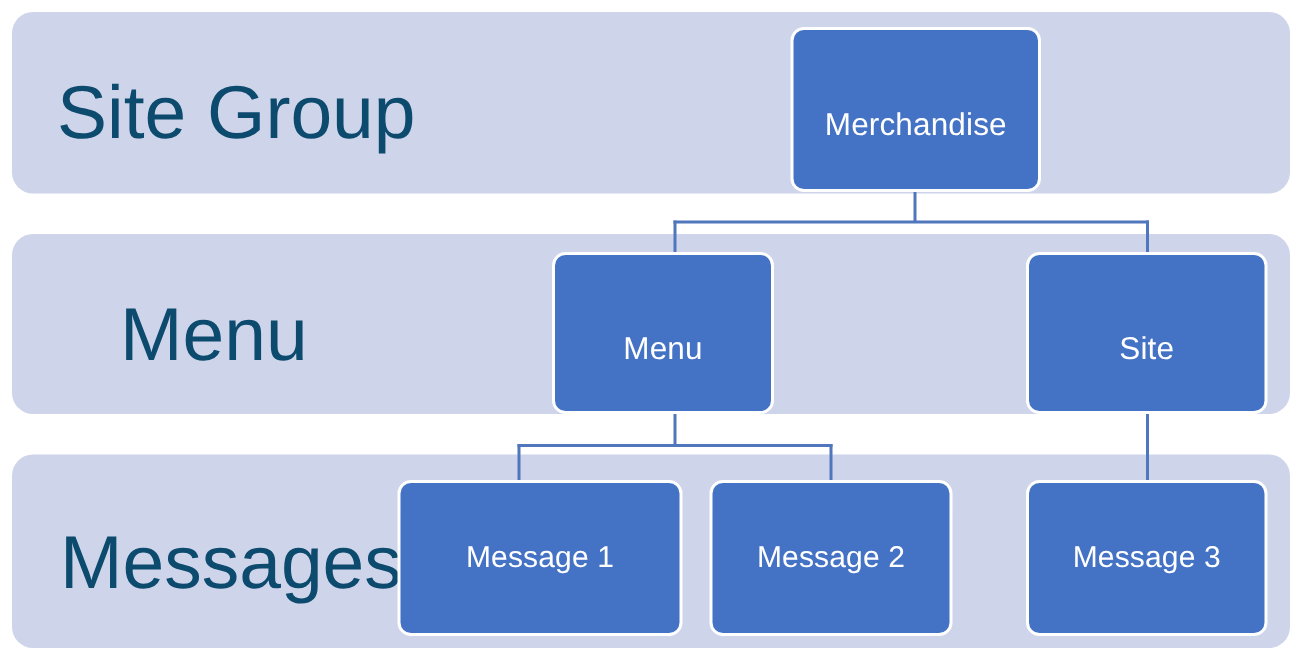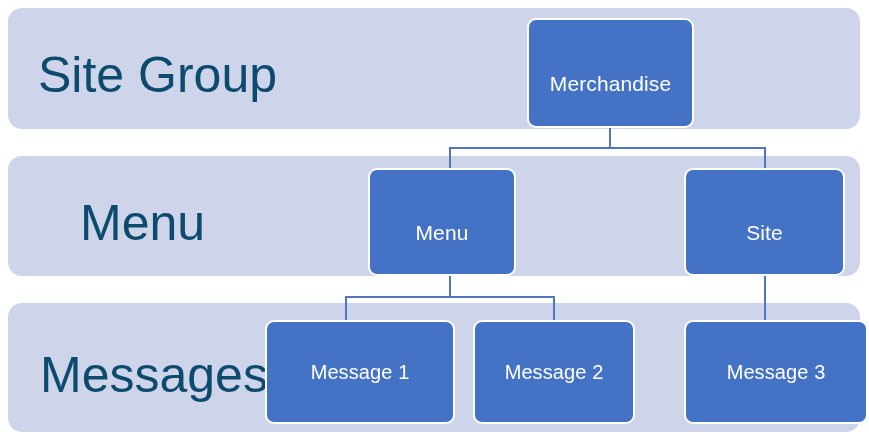--- a/index.html
+++ b/index.html
@@ -93,17 +93,17 @@
   </div>
 
   <div class="node" style="left:265px; top:320px; width:190px; height:104px;">
     <span class="node-label">Message 1</span>
   </div>
 
   <div class="node" style="left:473px; top:320px; width:162px; height:104px;justify-content:center;">
     <span class="node-label">Message 2</span>
   </div>
 
-  <div class="node" style="left:684px; top:320px; width:184px; height:104px;">
+  <div class="node" style="left:684px; top:320px; width:161px; height:104px;">
     <span class="node-label">Message 3</span>
   </div>
 
 </div>
 
 </body></html>

